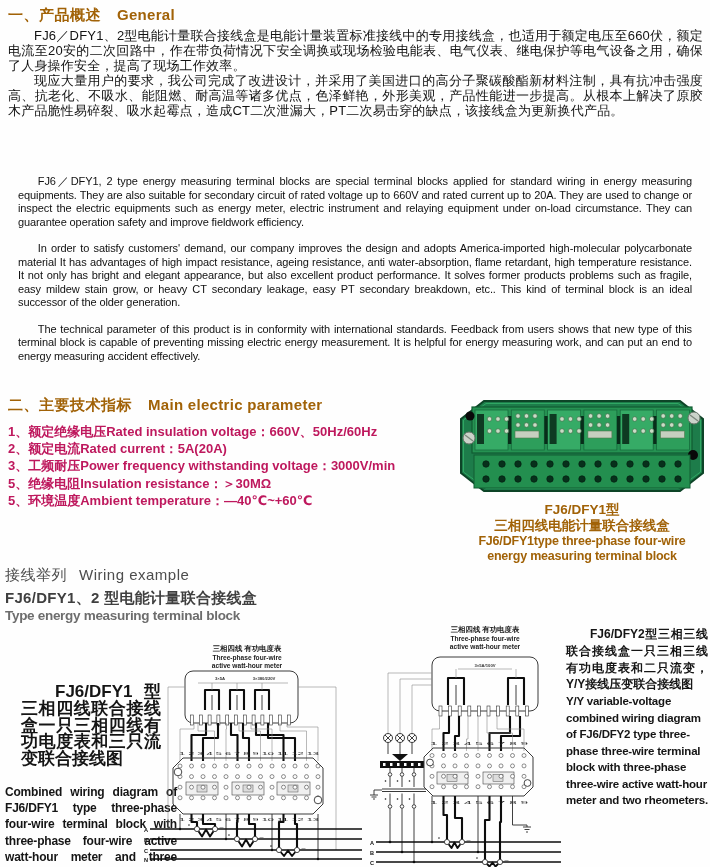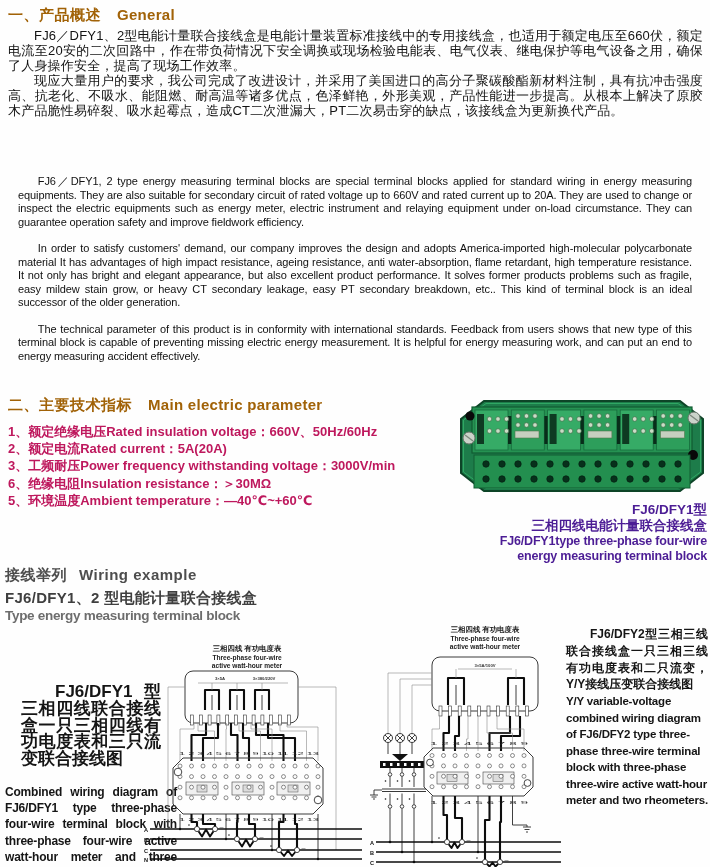--- a/index.html
+++ b/index.html
@@ -10,25 +10,25 @@
   }
   .abs{position:absolute;}
   
   .heading{font-size:15px;font-weight:bold;color:#a16207;letter-spacing:.5px;white-space:nowrap;}
   .heading .en-part{margin-left:16px;letter-spacing:.3px;}
   
   .cnp{font-size:13px;line-height:15px;text-align:justify;text-indent:2em;letter-spacing:.2px;margin:0;color:#121212;}
   .enp{font-size:11px;line-height:13.5px;text-align:justify;text-indent:1.8em;letter-spacing:-.1px;margin:13px;color:#101010;}
   .param-item{font-size:13px;font-weight:bold;line-height:17.2px;color:#be185d;white-space:nowrap;}
   
-  .photo-caption{width:250px;text-align:right;color:#4c1d95;}
+  .photo-caption{width:250px;text-align:center;color:#a16207;}
   .photo-caption .cap-cn{font-size:13.5px;font-weight:bold;line-height:16px;}
   .photo-caption .cap-en{font-size:12.5px;font-weight:bold;line-height:15px;letter-spacing:-.2px;}
   
-  .wiring-heading{font-size:15px;font-weight:bold;color:#4d4d4d;letter-spacing:.5px;white-space:nowrap;}
+  .wiring-heading{font-size:15px;font-weight:normal;color:#4d4d4d;letter-spacing:.5px;white-space:nowrap;}
   .wiring-sub-cn{font-size:15px;font-weight:bold;color:#3f3f3f;letter-spacing:.3px;white-space:nowrap;}
   .wiring-sub-en{font-size:13.5px;font-weight:bold;color:#6d6d6d;letter-spacing:-.3px;white-space:nowrap;}
   
   .side-caption .cap-cn{font-size:17px;font-weight:bold;line-height:16.8px;text-indent:2em;text-align:justify;color:#151515;margin:16px;}
   .side-caption .cap-en{font-size:12px;font-weight:bold;line-height:16.2px;text-align:justify;letter-spacing:-.2px;color:#151515;margin:0;}
   .side-caption-r .cap-cn{font-size:12px;font-weight:bold;line-height:16.8px;text-indent:2em;text-align:justify;color:#151515;margin:0;}
   .side-caption-r .cap-en{font-size:11.5px;font-weight:bold;line-height:16.5px;letter-spacing:-.2px;color:#151515;margin:0;}
   
   .d-outline{fill:none;stroke:#3a3a3a;stroke-width:1;}
   .thick{fill:none;stroke:#0d0d0d;stroke-width:2.1;stroke-linejoin:round;}
@@ -72,21 +72,21 @@
 </div>
 
 <div class="abs heading" style="left:8px;top:396px;">
   <span>二、主要技术指标</span><span class="en-part">Main electric parameter</span>
 </div>
 
 <div class="abs" style="left:8px;top:423px;">
   <div class="param-item">1、额定绝缘电压Rated insulation voltage：660V、50Hz/60Hz</div>
   <div class="param-item">2、额定电流Rated current：5A(20A)</div>
   <div class="param-item">3、工频耐压Power frequency withstanding voltage：3000V/min</div>
-  <div class="param-item">6、绝缘电阻Insulation resistance：＞30MΩ</div>
+  <div class="param-item">5、绝缘电阻Insulation resistance：＞30MΩ</div>
   <div class="param-item">5、环境温度Ambient temperature：—40℃~+60℃</div>
 </div>
 
 <svg class="abs" style="left:458px;top:398px;" width="248" height="100" viewBox="0 0 248 100">
   <polygon points="26,3 222,3 245,21 245,75 222,93 26,93 3,75 3,21" fill="#1d7c4a" stroke="#0d4427" stroke-width="2"></polygon>
   <polygon points="28,5.5 220,5.5 242.5,22 242.5,74 220,90.5 28,90.5 5.5,74 5.5,22" fill="none" stroke="#2fa763" stroke-width="1"></polygon>
   <rect x="14" y="9" width="220" height="46" fill="#259252" stroke="#125c33" stroke-width="1.2"></rect>
 
   <g>
     <rect x="17" y="12" width="33" height="40" fill="#36ab66" stroke="#176b3c" stroke-width=".8"></rect>

